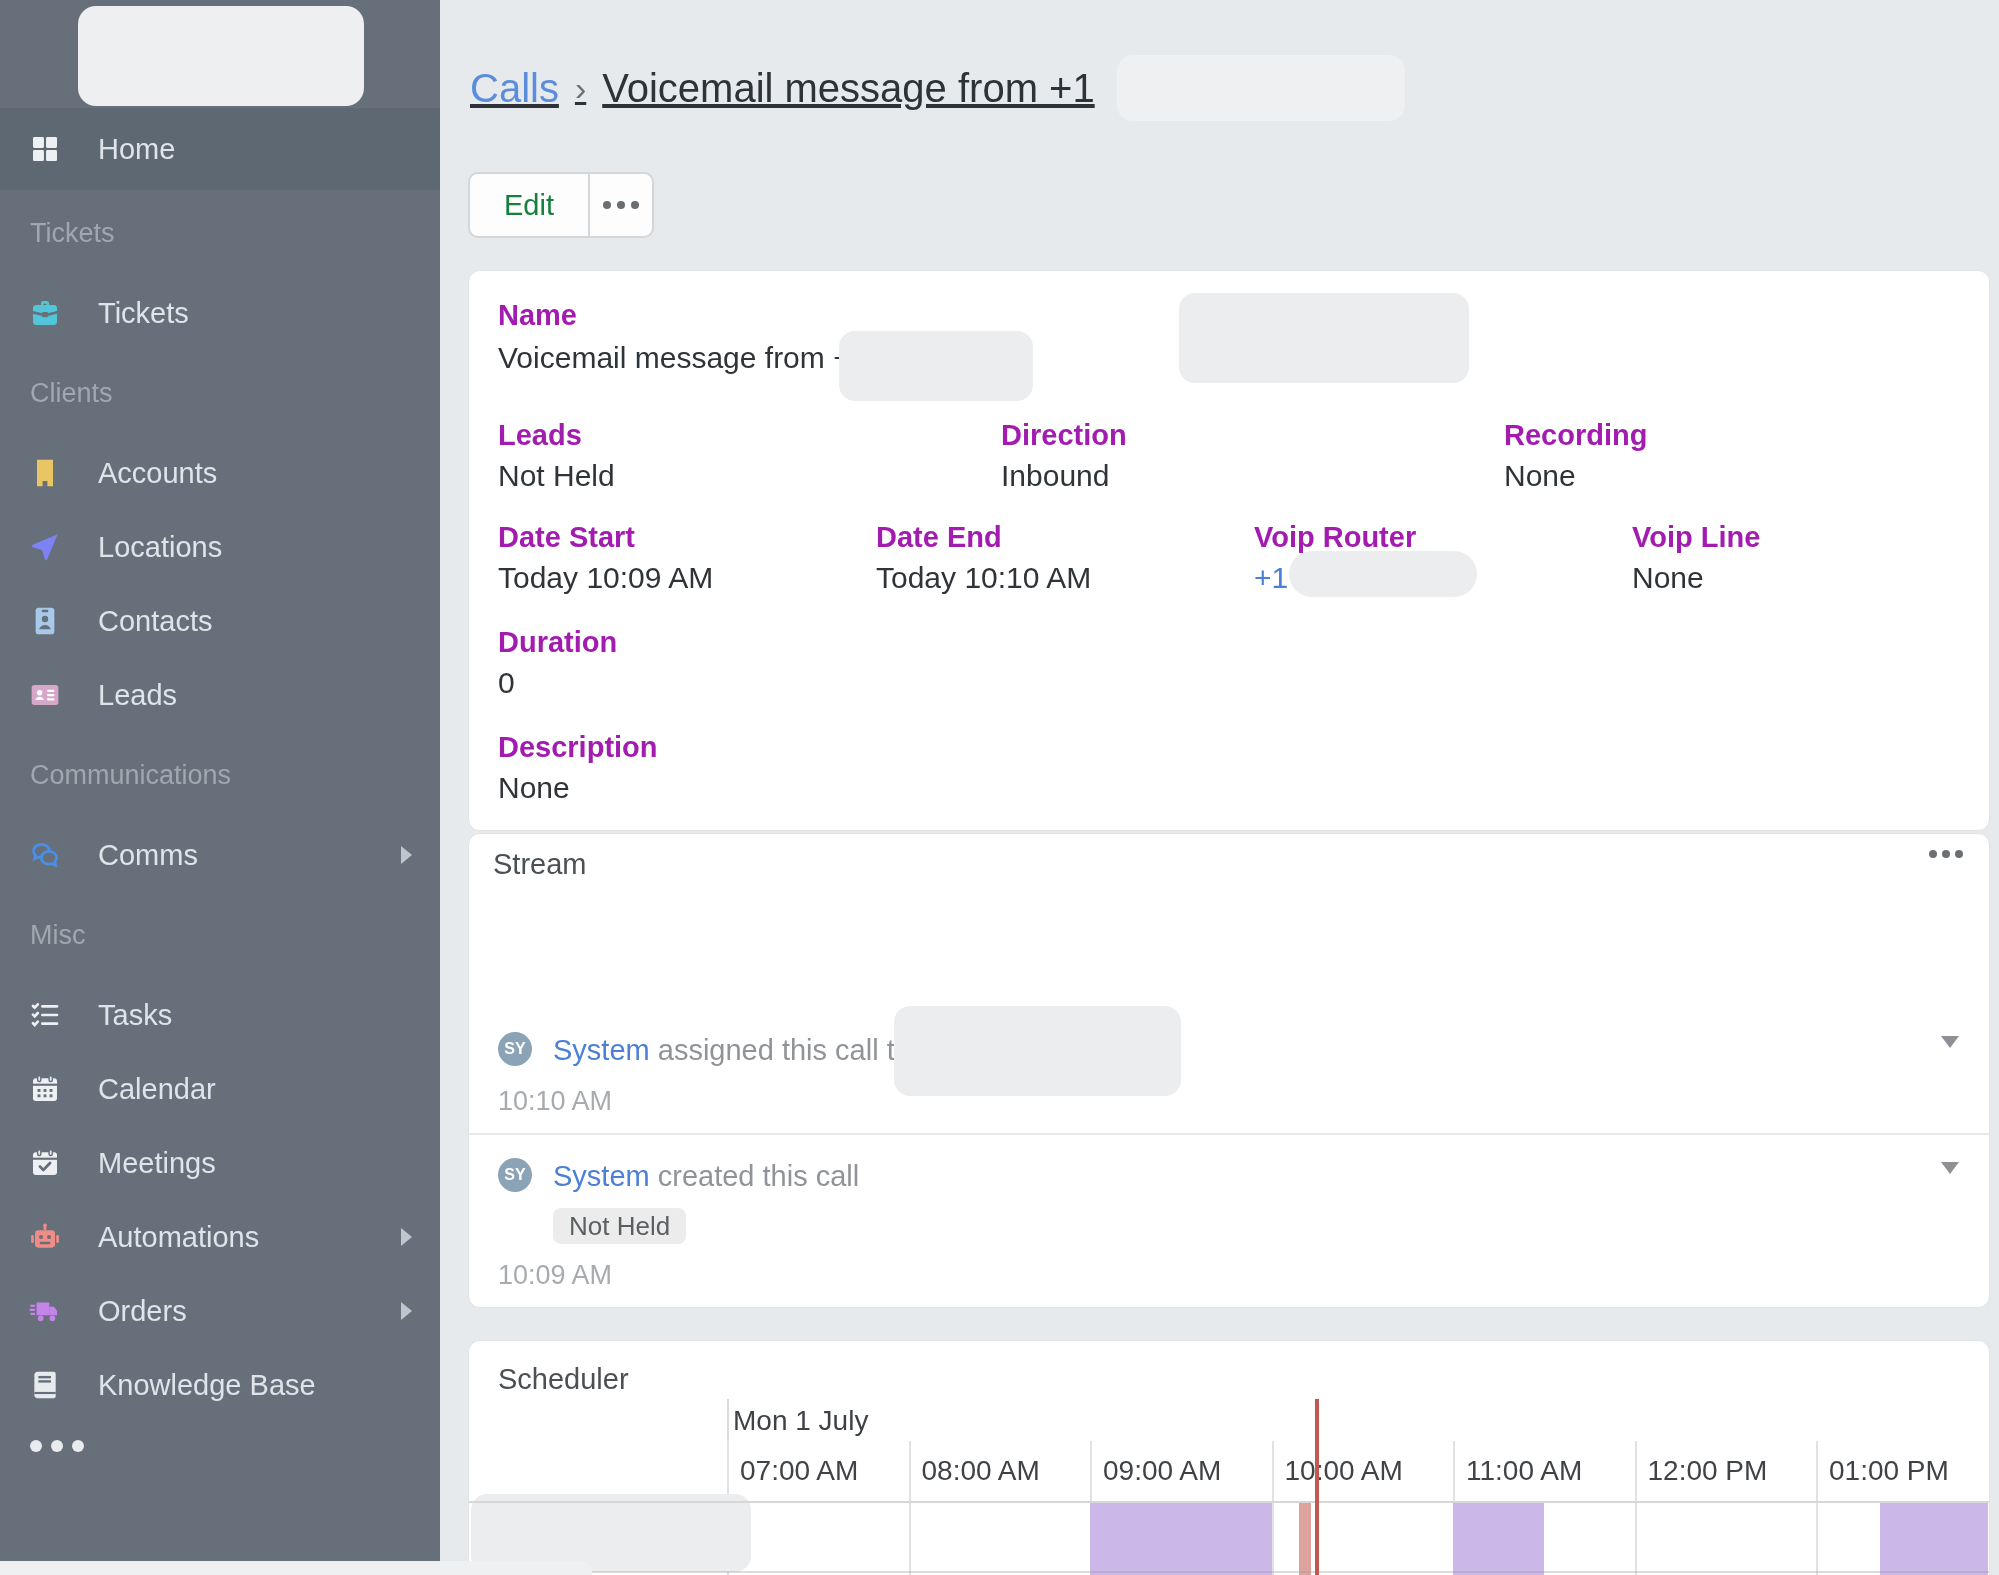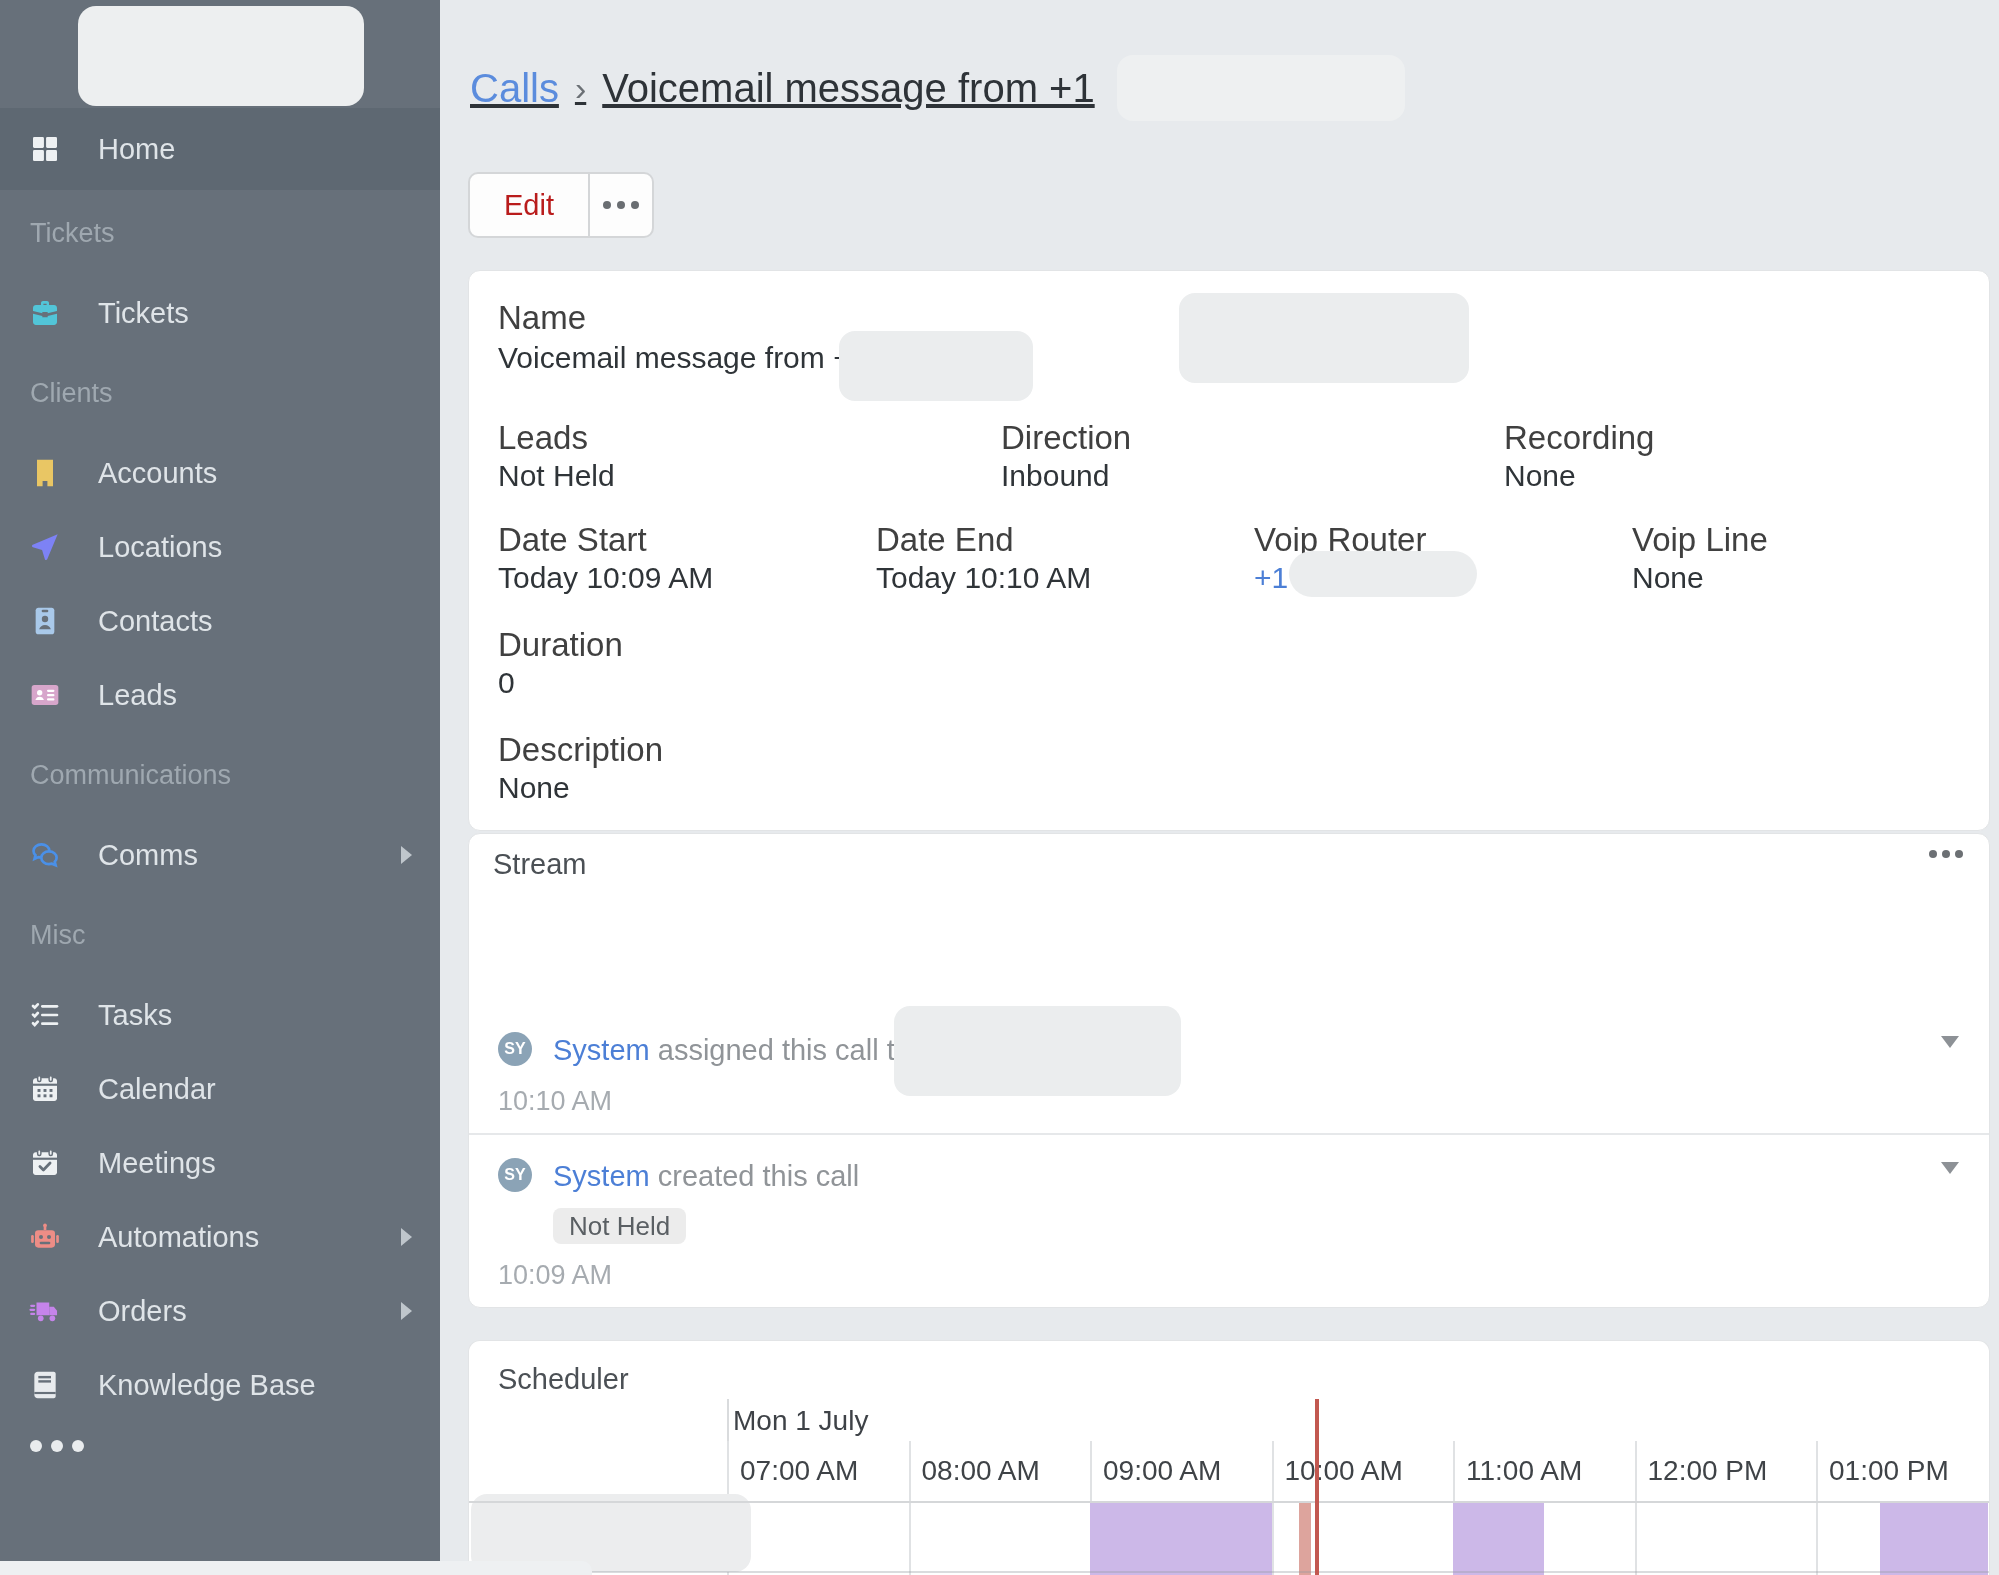--- a/index.html
+++ b/index.html
@@ -19,31 +19,31 @@
   .dots-row{padding-left:30px;margin-top:18px;display:flex;gap:9px;}
   .dots-row i{width:12px;height:12px;border-radius:50%;background:#e9ecee;}
 
   
   .breadcrumb{position:absolute;left:470px;top:55px;font-size:40px;color:#2e3338;display:flex;align-items:center;gap:16px;white-space:nowrap;text-decoration:underline;}
   .breadcrumb a{color:#5b8cdd;text-decoration:none;cursor:pointer;}
   .breadcrumb .sep{color:#6b7075;font-size:34px;}
   .crumb-blur{display:inline-block;width:288px;height:66px;background:#eef0f1;border-radius:16px;margin-left:6px;}
 
   .btn-group{position:absolute;left:468px;top:172px;height:66px;display:flex;background:#fdfdfd;border:2px solid #d4d6d8;border-radius:10px;overflow:hidden;}
-  .btn{display:flex;align-items:center;justify-content:center;cursor:pointer;color:#b91c1c;font-size:29px;}
+  .btn{display:flex;align-items:center;justify-content:center;cursor:pointer;color:#15803d;font-size:29px;}
   .btn.edit{width:120px;border-right:2px solid #d4d6d8;}
   .btn.more{width:62px;}
   .hdots{display:flex;gap:6px;}
   .hdots i{width:8px;height:8px;border-radius:50%;background:#6a6e72;}
 
   .card{position:absolute;left:468px;width:1522px;background:#ffffff;border:1px solid #e2e4e6;border-radius:12px;}
 
   
   #card-details{top:270px;height:561px;}
-  .f-label{position:absolute;font-size:33px;color:#404040;}
+  .f-label{position:absolute;font-size:29px;color:#a21caf;font-weight:bold;}
   .f-value{position:absolute;font-size:30px;color:#2f3438;}
   .f-value a{color:var(--accent,#4c7fd6);text-decoration:none;cursor:pointer;}
   .blur{position:absolute;background:#ebedee;border-radius:16px;}
 
   
   #card-stream{top:833px;height:475px;}
   .panel-title{position:absolute;left:24px;top:14px;font-size:29px;color:#4b5055;}
   .panel-dots{position:absolute;right:26px;top:16px;display:flex;gap:5px;cursor:pointer;}
   .panel-dots i{width:8px;height:8px;border-radius:50%;background:#6c7074;}
   .comment-input{position:absolute;left:29px;top:84px;width:1464px;height:65px;border:2px solid #d7d9db;border-radius:12px;font-size:28px;color:#3a3f44;padding:0 22px;outline:none;background:#fff;}

